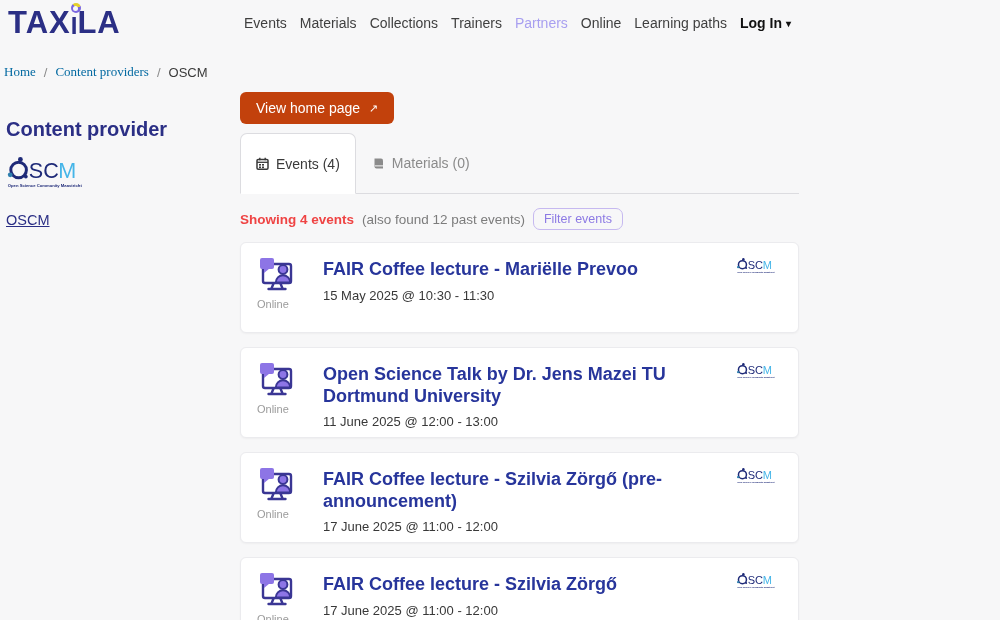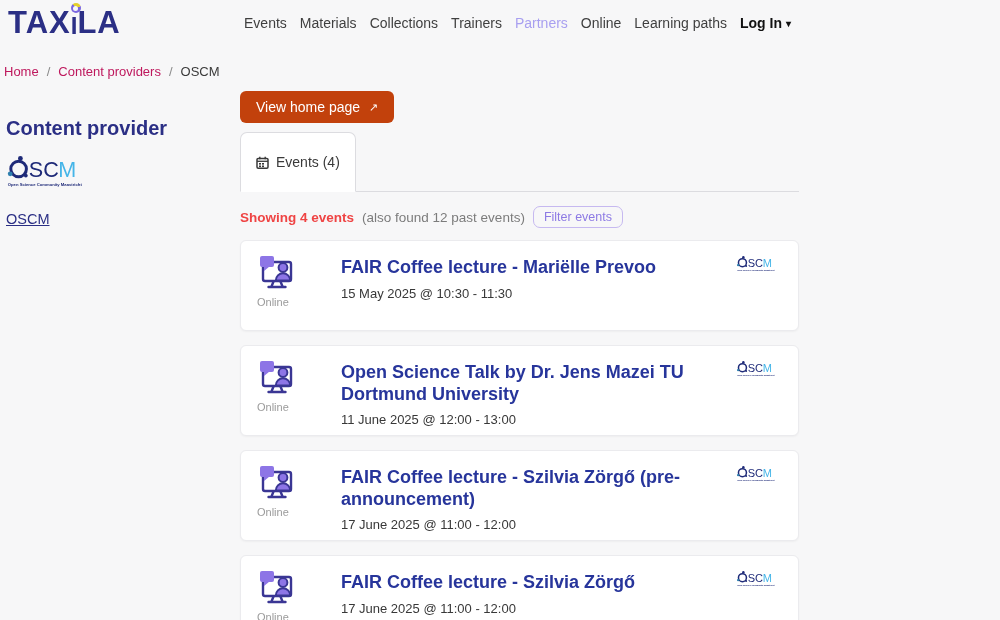--- a/index.html
+++ b/index.html
@@ -31,21 +31,21 @@
     border-radius:50%; background:#f7f7f8;
   }
   .nav { display:flex; align-items:center; gap:13px; margin-top:9px; font-size:14px; }
   .nav a { text-decoration:none; color:#3f3f3f; cursor:pointer; }
   .nav a.active { color:#a89ff0; }
   .nav .login { font-weight:bold; color:#111; display:inline-flex; align-items:center; gap:4px; }
   .caret { font-size:10px; color:#111; }
 
   
   .breadcrumb { padding:24px 0 0 4px; font-size:13px; color:#8a8a8a; display:flex; gap:8px; align-items:center; }
-  .breadcrumb a { color:#be185d; text-decoration:none; cursor:pointer; }
+  .breadcrumb a { color:#0369a1; text-decoration:none; cursor:pointer;font-family:Liberation Serif, serif; }
   .breadcrumb .current { color:#3a3a3a; }
 
   
   .columns { display:flex; margin-top:12px; }
   .sidebar { width:240px; padding:26px 10px 0 6px; }
   .sidebar h1 { font-size:20px; color:#2b2f85; font-weight:bold; }
   .sidebar .provider-logo { margin-top:14px; width:90px; display:block; }
   .sidebar .provider-link {
     display:inline-block; margin-top:22px; font-size:14.5px; color:#2b2f85;
     text-decoration:underline; cursor:pointer;
@@ -85,21 +85,21 @@
 
   
   .event-card {
     background:#fff; border:1px solid #ebebee; border-radius:6px;
     box-shadow:0 1px 2px rgba(0,0,0,0.04);
     height:91px; margin-bottom:14px; padding:13px 16px 10px 16px;
     display:flex; align-items:flex-start; cursor:pointer;
   }
   .event-icon-col { width:58px; padding-top:1px; }
   .online-label { display:block; font-size:11px; color:#9b9b9b; margin-top:1px; }
-  .event-body { flex:1; margin-left:26px; padding-top:3px; }
+  .event-body { flex:1; margin-left:8px; padding-top:3px; }
   .event-title {
     font-size:18px; font-weight:bold; color:#27359b; text-decoration:none; display:inline-block;
     line-height:1.2;
   }
   .event-date { font-size:13px; color:#383838; margin-top:7px; }
   .event-logo { width:46px; margin-top:1px; flex:0 0 auto; }
 </style>
 </head>
 <body>
 
@@ -165,20 +165,27 @@
             <line x1="1" y1="5.3" x2="12" y2="5.3" stroke="#3a3a3a" stroke-width="1.3"></line>
             <line x1="3.8" y1="0.7" x2="3.8" y2="3.2" stroke="#3a3a3a" stroke-width="1.4"></line>
             <line x1="9.2" y1="0.7" x2="9.2" y2="3.2" stroke="#3a3a3a" stroke-width="1.4"></line>
             <rect x="3" y="7" width="2" height="1.6" fill="#3a3a3a"></rect>
             <rect x="6" y="7" width="2" height="1.6" fill="#3a3a3a"></rect>
             <rect x="3" y="9.5" width="2" height="1.6" fill="#3a3a3a"></rect>
             <rect x="6" y="9.5" width="2" height="1.6" fill="#3a3a3a"></rect>
           </svg>
           <span>Events (4)</span>
         </div>
+        <div class="tab">
+          <svg width="13" height="13" viewBox="0 0 13 13">
+            <path d="M2.5 1.5 h6.5 a2 2 0 0 1 2 2 v8 h-6.5 a2 2 0 0 1 -2 -2 Z" fill="#8b8b8b"></path>
+            <rect x="2.5" y="8" width="8.5" height="1.6" fill="#cfcfcf"></rect>
+          </svg>
+          <span>Materials (0)</span>
+        </div>
       </div>
 
       <div class="showing-row">
         <span class="showing-bold">Showing 4 events</span>
         <span class="showing-rest">(also found 12 past events)</span>
         <button class="btn-filter">Filter events</button>
       </div>
 
       <div id="events-list">
   <article class="event-card">

